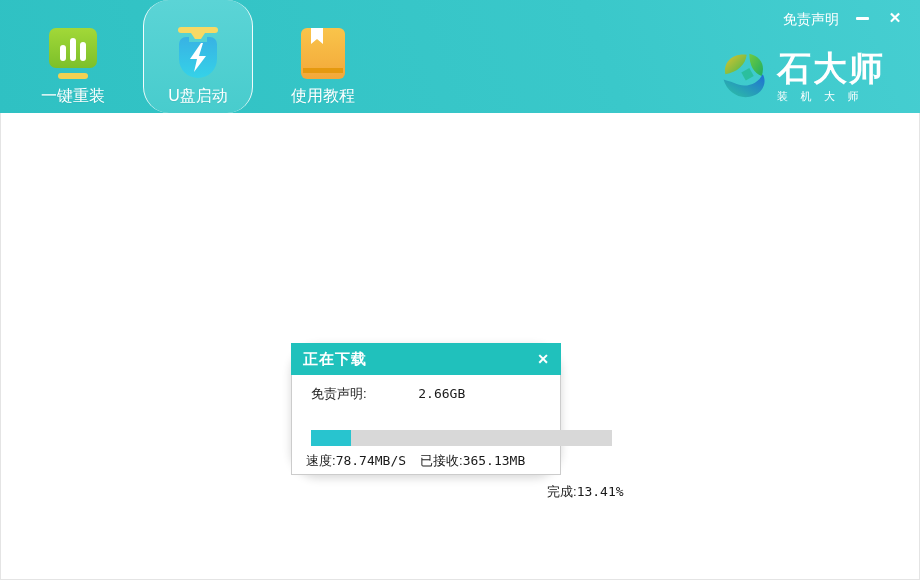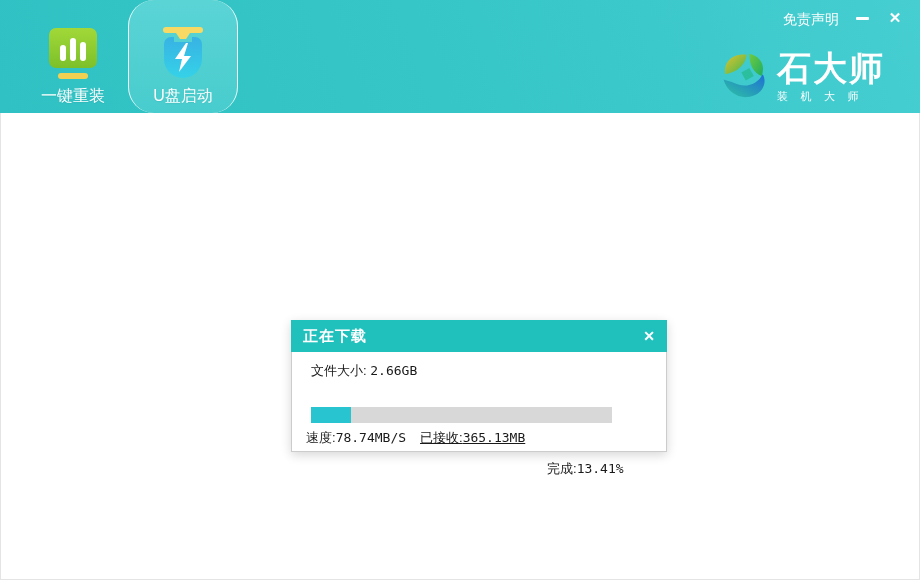--- a/index.html
+++ b/index.html
@@ -6,21 +6,21 @@
   html,body { width:920px; height:580px; overflow:hidden; }
   body { font-family:"Liberation Sans", sans-serif; background:#fff; }
 
   .window { position:relative; width:920px; height:580px; background:#fff; overflow:hidden; }
 
   
   .header {
     position:absolute; top:0; left:0; width:920px; height:113px;
     background:linear-gradient(250deg, #46ced1 0%, #3ac8ca 35%, #2fc1c3 100%);
   }
-  .tabs { position:absolute; top:0; left:18px; height:113px; display:flex; }
+  .tabs { position:absolute; top:0; left:18px; height:113px; display:flex; gap:15px; }
   .tab {
     width:110px; height:113px; display:flex; flex-direction:column;
     align-items:center; padding-top:27px; cursor:pointer;
   }
   .tab.active {
     background:linear-gradient(180deg, #5bd4d6 0%, #48cccd 100%);
     border-left:1px solid rgba(255,255,255,.92);
     border-right:1px solid rgba(255,255,255,.92);
     border-radius:26px;
   }
@@ -40,36 +40,36 @@
   .logo-title { color:#fff; font-size:34px; font-weight:bold; line-height:36px; letter-spacing:2px; white-space:nowrap; }
   .logo-subtitle { color:#fff; font-size:11px; margin-top:3px; letter-spacing:12.5px; white-space:nowrap; }
 
   
   .content {
     position:absolute; top:113px; left:0; width:920px; height:467px; background:#fff;
     border-left:1px solid #e4e4e4; border-right:1px solid #e4e4e4; border-bottom:1px solid #e4e4e4;
   }
 
   
-  .dialog { position:absolute; top:207px; left:290px; width:376px; box-shadow:0 3px 10px rgba(0,0,0,.16); }
+  .dialog { position:absolute; top:230px; left:290px; width:270px; box-shadow:0 3px 10px rgba(0,0,0,.16);border-radius:27px; }
   .dialog-titlebar { height:32px; background:#20c1bc; display:flex; align-items:center; padding:0 12px; }
   .dialog-title { color:#fff; font-size:15px; font-weight:bold; letter-spacing:1px; }
   .dialog-close { margin-left:auto; color:#fff; font-size:14px; font-weight:bold; cursor:pointer; line-height:1; }
   .dialog-body { position:relative; height:100px; background:#fff; border:1px solid #ccc; border-top:none; }
   .drow { position:absolute; left:19px; font-size:13px; color:#1a1a1a; white-space:nowrap; }
-  .drow .val { font-family:"DejaVu Sans Mono", monospace; font-size:13px; }
+  .drow .val { font-family:"DejaVu Sans Mono", monospace; font-size:13px;margin-left:48px; }
   .row-filesize { top:10px; }
   .row-path { top:32px; }
   .progress { position:absolute; left:19px; top:55px; width:301px; height:16px; background:#d8d8d8; }
   .progress-fill { height:100%; width:0; background:#28c4cf; }
   .stats { position:absolute; top:77px; left:0; width:100%; height:18px; font-size:13px; color:#1a1a1a;padding-left:31px; }
   .stat { position:absolute; white-space:nowrap; }
   .stat .val { font-family:"DejaVu Sans Mono", monospace; font-size:13px; }
   .stat-speed { left:14px; }
-  .stat-received { left:128px;text-decoration:underline; }
+  .stat-received { left:128px; }
   .stat-done { left:255px;margin-top:31px; }
 </style>
 </head>
 <body>
 
 <div class="window">
 
   <header class="header">
 
     <div class="tabs">
@@ -104,20 +104,36 @@
             </defs>
             <rect x="6" y="0" width="40" height="6" rx="3" fill="#f7d964"></rect>
             <path d="M19,6 h14 l-4,6 h-6 z" fill="#f7d964"></path>
             <path d="M7,17 a7,7 0 0 1 7,-7 h3 v5 h18 v-5 h3 a7,7 0 0 1 7,7 v15 a19,19 0 0 1 -38,0 z" fill="url(#g-blue)"></path>
             <path d="M29,16 L18,32 h7 l-3,13 L34,29 h-7 l4,-13 z" fill="#fff"></path>
           </svg>
         </div>
         <span class="tab-label">U盘启动</span>
       </div>
 
+      <div class="tab">
+        <div class="icon-box">
+          <svg width="52" height="53" viewBox="0 0 52 53">
+            <defs>
+              <linearGradient id="g-orange" x1="0" y1="0" x2="0" y2="1">
+                <stop offset="0" stop-color="#f9c44a"></stop>
+                  <stop offset="1" stop-color="#f3a83a"></stop>
+              </linearGradient>
+            </defs>
+            <rect x="4" y="1" width="44" height="51" rx="6" fill="url(#g-orange)"></rect>
+            <rect x="6" y="41" width="40" height="5" fill="#e5990f"></rect>
+            <path d="M14,1 h12 v16 l-6,-5 l-6,5 z" fill="#fff"></path>
+          </svg>
+        </div>
+        <span class="tab-label">使用教程</span>
+      </div>
 
     </div>
 
     <a class="disclaimer">免责声明</a>
     <span class="min-btn">
       <span class="min-bar"></span>
     </span>
     <span class="close-btn">✕</span>
 
     <div class="logo">
@@ -151,21 +167,21 @@
 
   <main class="content">
 
     <div class="dialog">
       <div class="dialog-titlebar">
         <span class="dialog-title">正在下载</span>
         <span class="dialog-close">✕</span>
       </div>
       <div class="dialog-body">
         <div class="drow row-filesize">
-          <span>文件大小:</span>
+          <span>免责声明:</span>
           <span class="val">2.66GB</span>
         </div>
         <div class="progress">
           <div class="progress-fill" style="width: 13.41%;"></div>
         </div>
         <div class="stats">
           <span class="stat stat-speed"><span>速度:</span><span class="val">78.74MB/S</span></span>
           <span class="stat stat-received"><span>已接收:</span><span class="val">365.13MB</span></span>
           <span class="stat stat-done"><span>完成:</span><span class="val">13.41%</span></span>
         </div>

